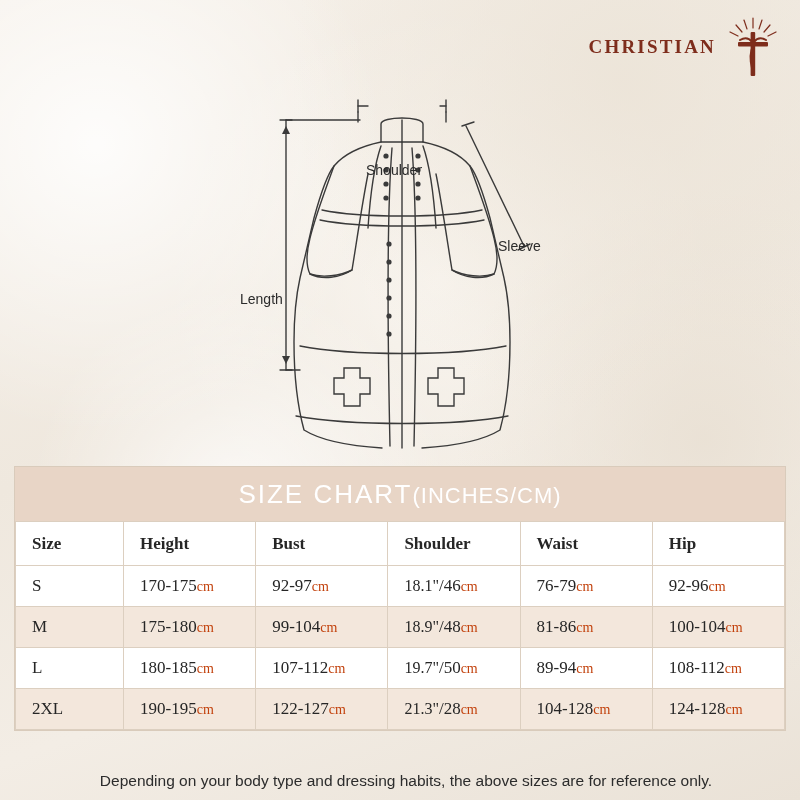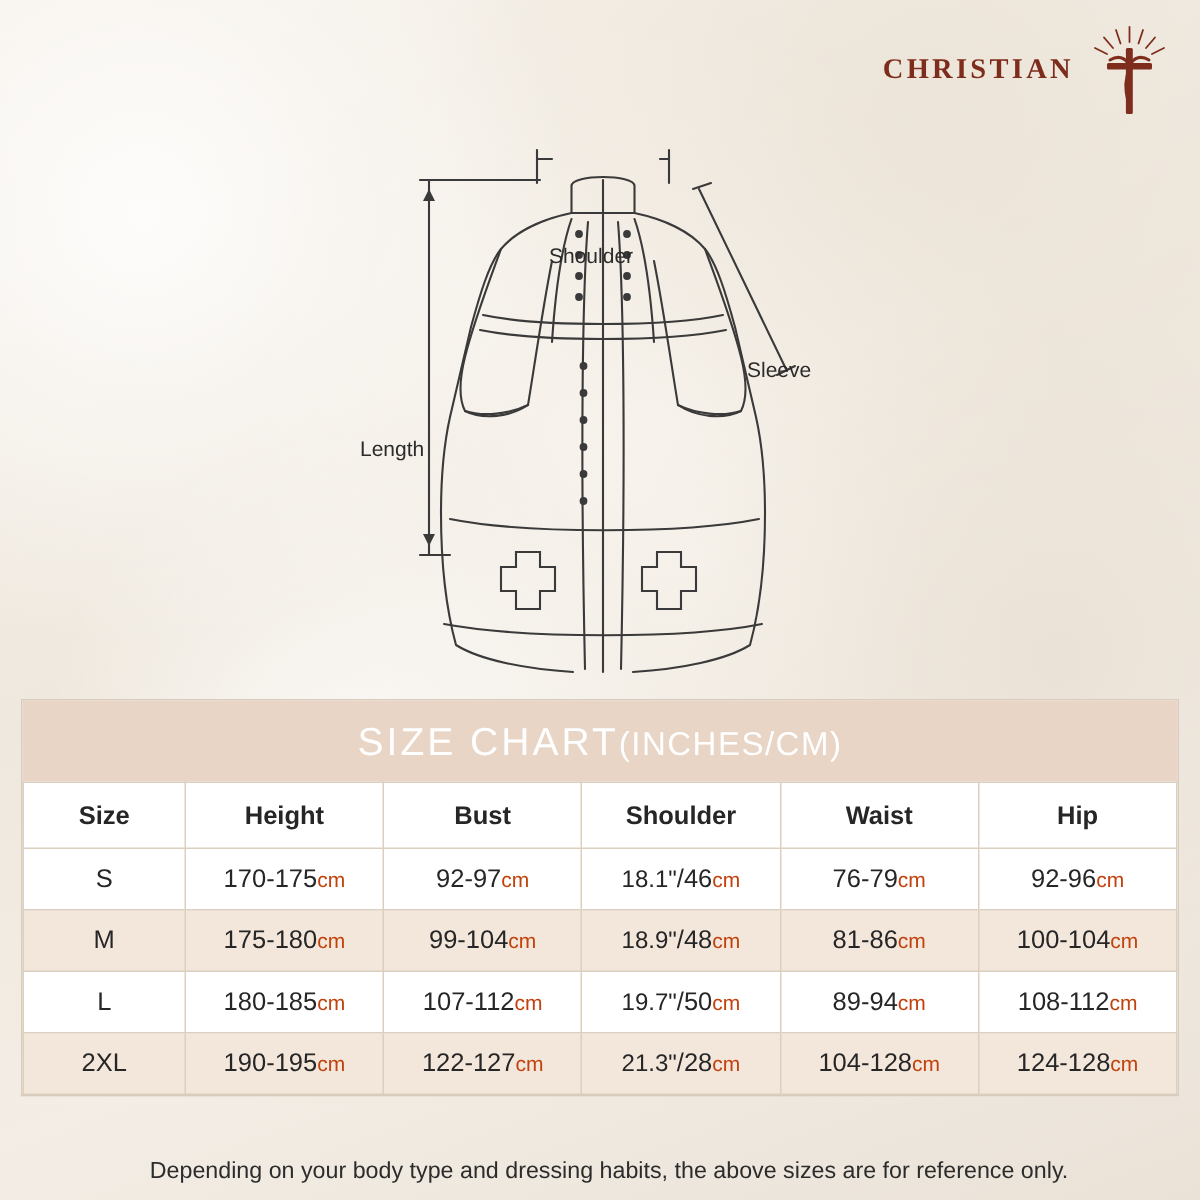--- a/index.html
+++ b/index.html
@@ -94,26 +94,27 @@
   }
 
   table.size-table {
     width: 100%;
     border-collapse: collapse;
     table-layout: fixed;
   }
   table.size-table th,
   table.size-table td {
     border: 1px solid #dccfc0;
-    text-align: center;
+    text-align: left;
     font-size: 17px;
     color: #262626;
     height: 41px;
     padding: 0 16px;
     font-weight: normal;
+    font-family: Liberation Serif, serif;
   }
   table.size-table thead th {
     font-weight: 700;
     font-size: 17px;
     background: #ffffff;
     height: 44px;
   }
   table.size-table tbody tr:nth-child(even) td {
     background: #f3e7dc;
   }

